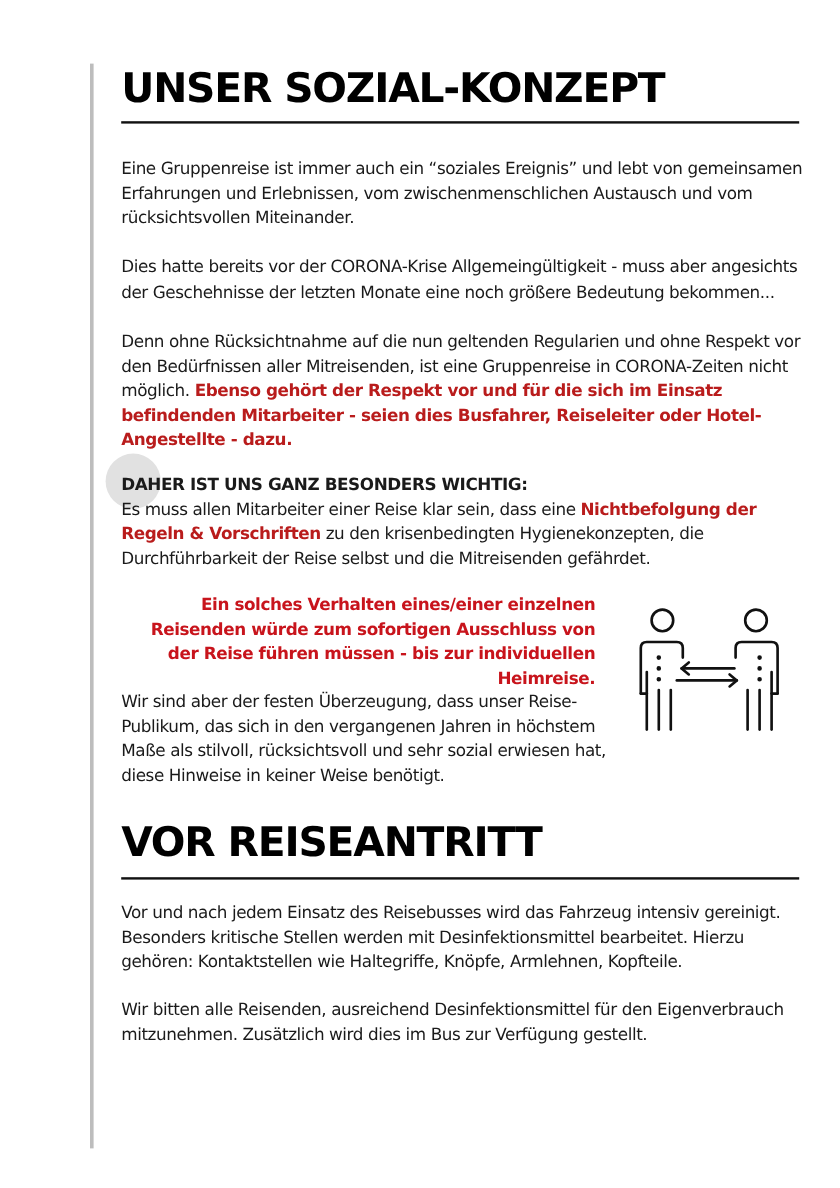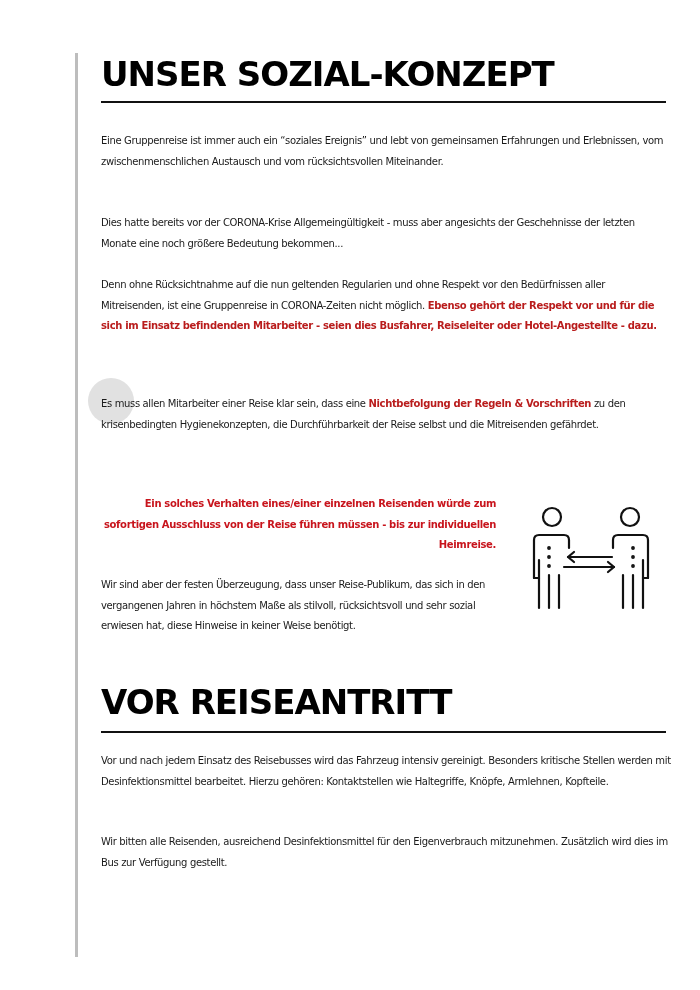--- a/index.html
+++ b/index.html
@@ -39,21 +39,21 @@
       position: absolute;
       left: 101px;
       width: 565px;
       height: 2px;
       background: #111111;
     }
     .para {
       position: absolute;
       left: 101px;
       margin: 0;
-      font-size: 10px;
+      font-size: 14px;
       line-height: 20.5px;
       letter-spacing: -0.35px;
       color: #1a1a1a;
     }
     .para b { font-weight: bold; color: #b91c1c; }
     .wide { width: 570px; }
     .narrow { width: 400px; }
     .red {
       color: #c8141c;
       font-weight: bold;
@@ -89,21 +89,21 @@
 <div class="heading-rule" style="top:101px;"></div>
 
 <p class="para wide" style="top:131px;">Eine Gruppenreise ist immer auch ein “soziales Ereignis” und lebt von gemeinsamen Erfahrungen und Erlebnissen, vom zwischenmenschlichen Austausch und vom rücksichtsvollen Miteinander.</p>
 
 <p class="para wide" style="top:213px;">Dies hatte bereits vor der CORONA-Krise Allgemeingültigkeit - muss aber angesichts der Geschehnisse der letzten Monate eine noch größere Bedeutung bekommen...</p>
 
 <p class="para wide" style="top:275px;"><span>Denn ohne Rücksichtnahme auf die nun geltenden Regularien und ohne Respekt vor den Bedürfnissen aller Mitreisenden, ist eine Gruppenreise in CORONA-Zeiten nicht möglich. </span><b>Ebenso gehört der Respekt vor und für die sich im Einsatz befindenden Mitarbeiter - seien dies Busfahrer, Reiseleiter oder Hotel-Angestellte - dazu.</b></p>
 
 <div class="circle-accent"></div>
 
-<p class="para wide" style="top:394px;"><span>Es muss allen Mitarbeiter einer Reise klar sein, dass eine </span><b>Nichtbefolgung der Regeln &amp; Vorschriften</b><span> zu den krisenbedingten Hygienekonzepten, die Durchführbarkeit der Reise selbst und die Mitreisenden gefährdet.</span></p>
+<p class="para wide" style="top:394px;"><span class="subhead">DAHER IST UNS GANZ BESONDERS WICHTIG:</span><span>Es muss allen Mitarbeiter einer Reise klar sein, dass eine </span><b>Nichtbefolgung der Regeln &amp; Vorschriften</b><span> zu den krisenbedingten Hygienekonzepten, die Durchführbarkeit der Reise selbst und die Mitreisenden gefährdet.</span></p>
 
 <p class="para narrow red" style="top:494px; width:395px;">Ein solches Verhalten eines/einer einzelnen Reisenden würde zum sofortigen Ausschluss von der Reise führen müssen - bis zur individuellen Heimreise.</p>
 
 <div class="icon-wrap">
   <svg width="140" height="115" viewBox="0 0 140 115" fill="none" stroke="#111" stroke-width="2.2" stroke-linecap="round" stroke-linejoin="round">
 
     <circle cx="32" cy="17" r="9"></circle>
     <path d="M14 78 V40 Q14 35 19 35 H44 Q49 35 49 40 V48"></path>
     <path d="M14 78 H19"></path>
     <line x1="19" y1="60" x2="19" y2="108"></line>

